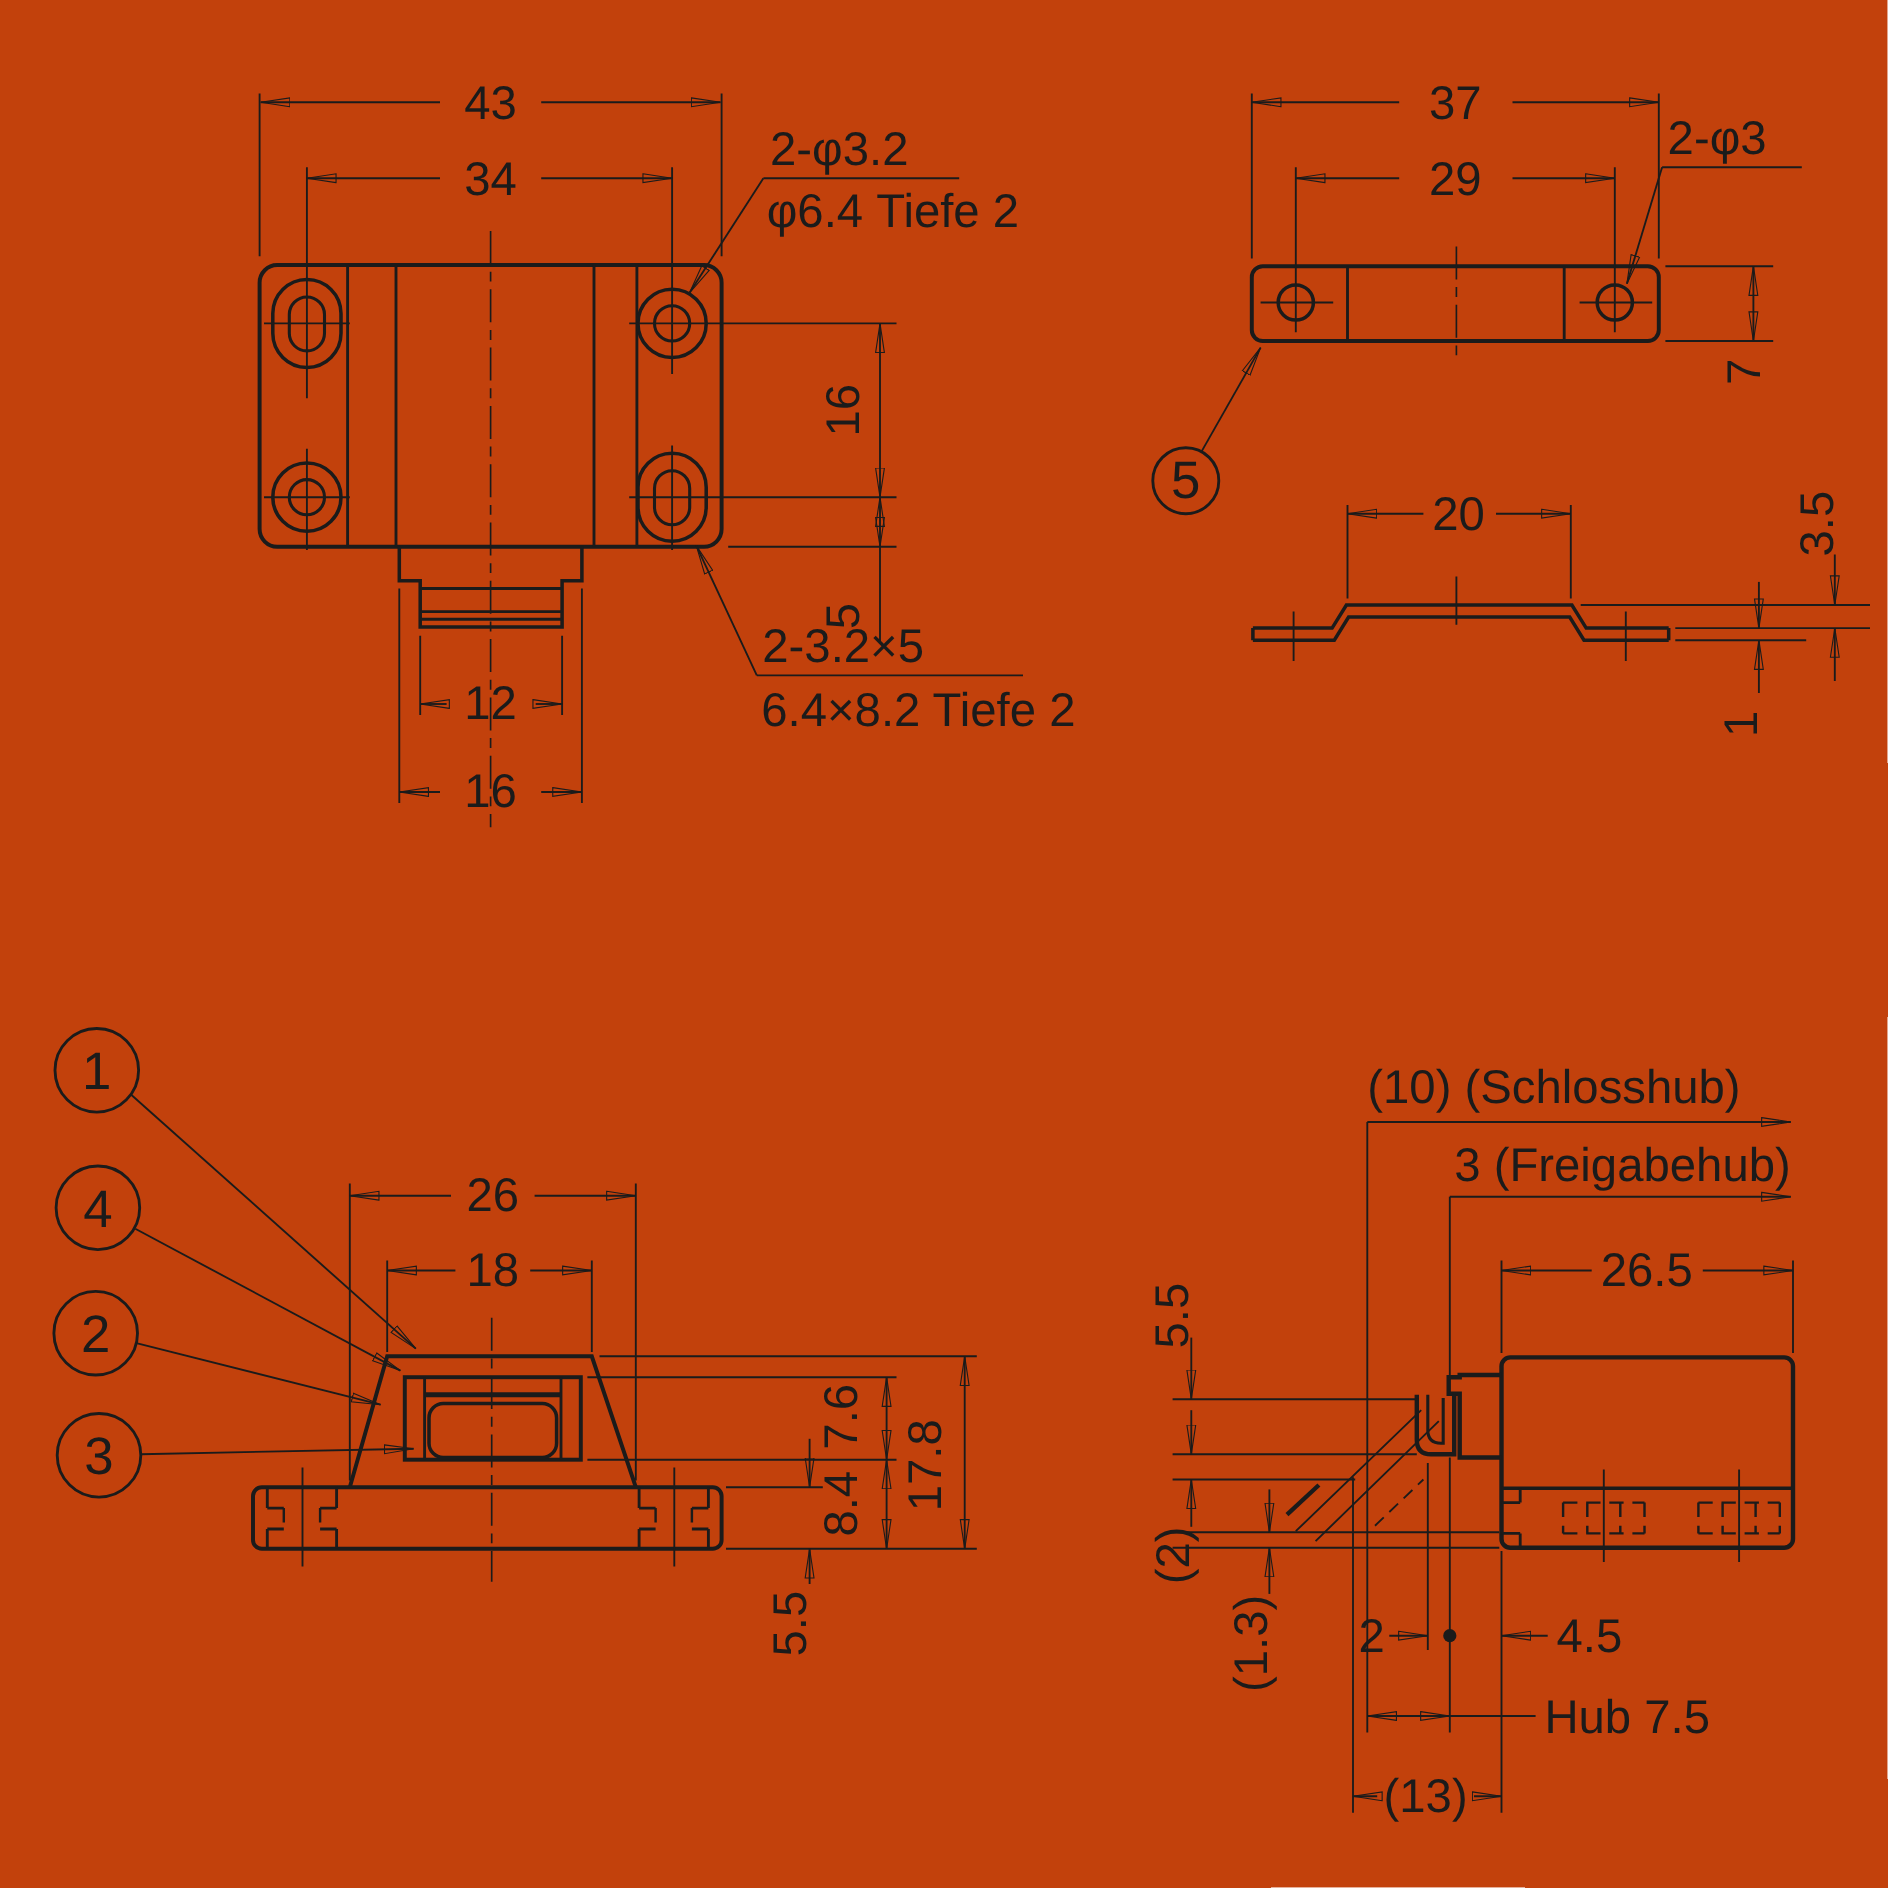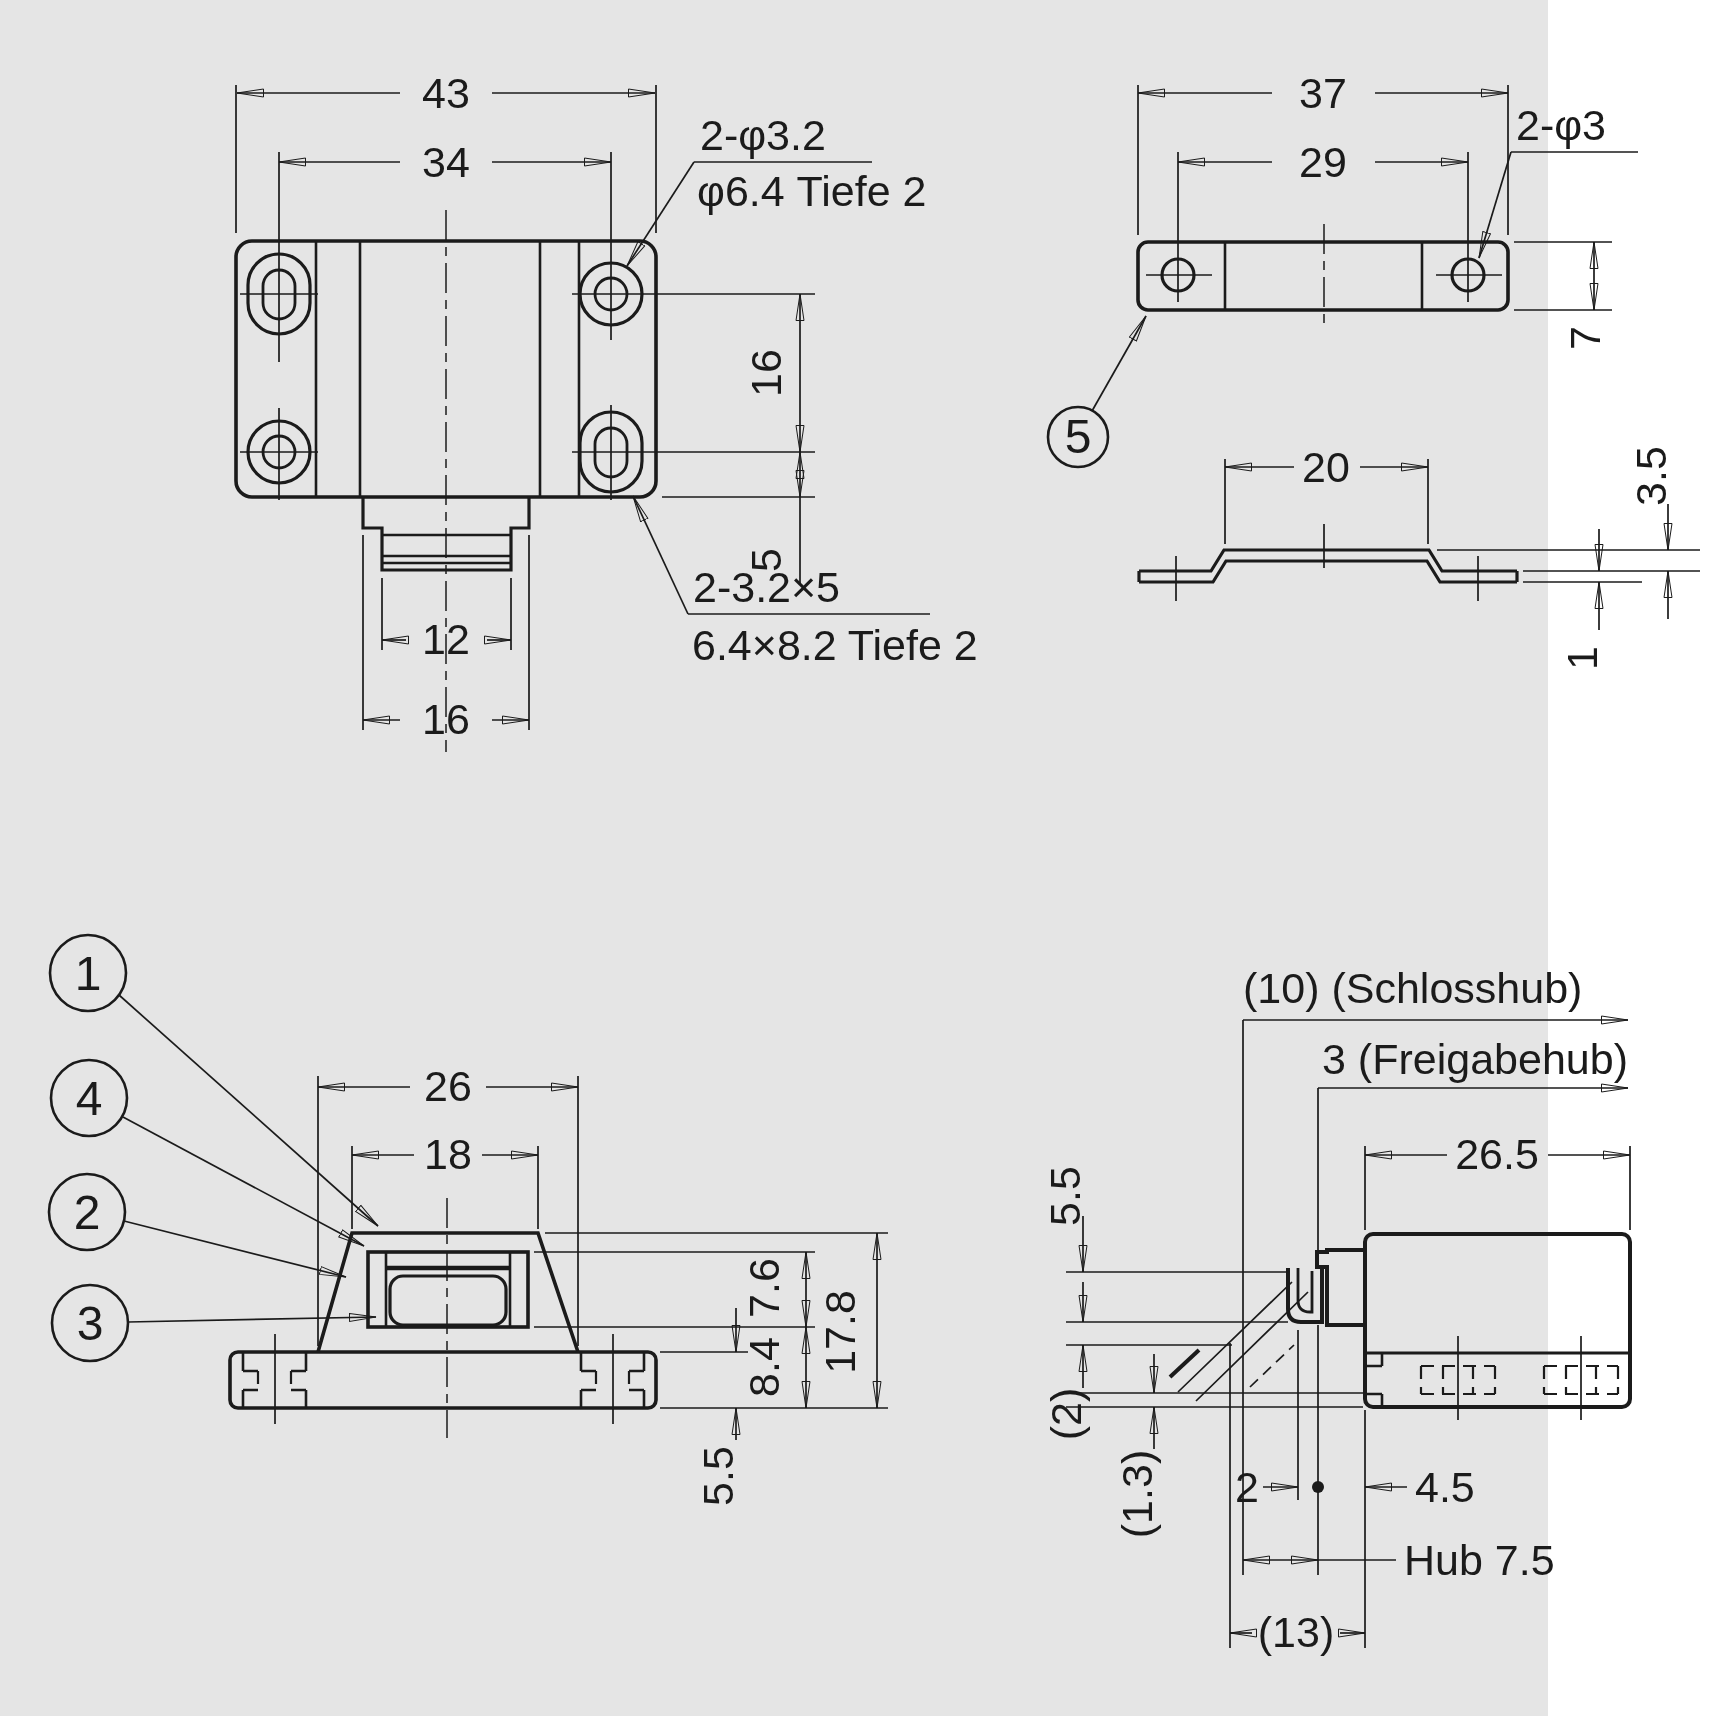--- a/index.html
+++ b/index.html
@@ -1,16 +1,16 @@
 <!DOCTYPE html>
 <html><head>
 <meta charset="utf-8">
 <style>
   html,body{margin:0;padding:0;background:#ffffff;}
-  .canvas{width:1548px;height:1716px;background:#e5e5e5;position:relative;}
+  .canvas{width:1716px;height:1716px;background:#c2410c;position:relative;}
   svg{display:block;}
   svg line, svg path, svg rect, svg circle, svg polyline{stroke:#1b1b1b;fill:none;stroke-linecap:butt;stroke-linejoin:miter;}
   .s45{stroke-width:4.5}
   .s4{stroke-width:4}
   .s36{stroke-width:3.6}
   .s32{stroke-width:3.2}
   .s28{stroke-width:2.8}
   .s26{stroke-width:2.6}
   .thin{stroke-width:1.7}
   .cl{stroke-width:1.5;stroke-dasharray:30 7 9 7}

